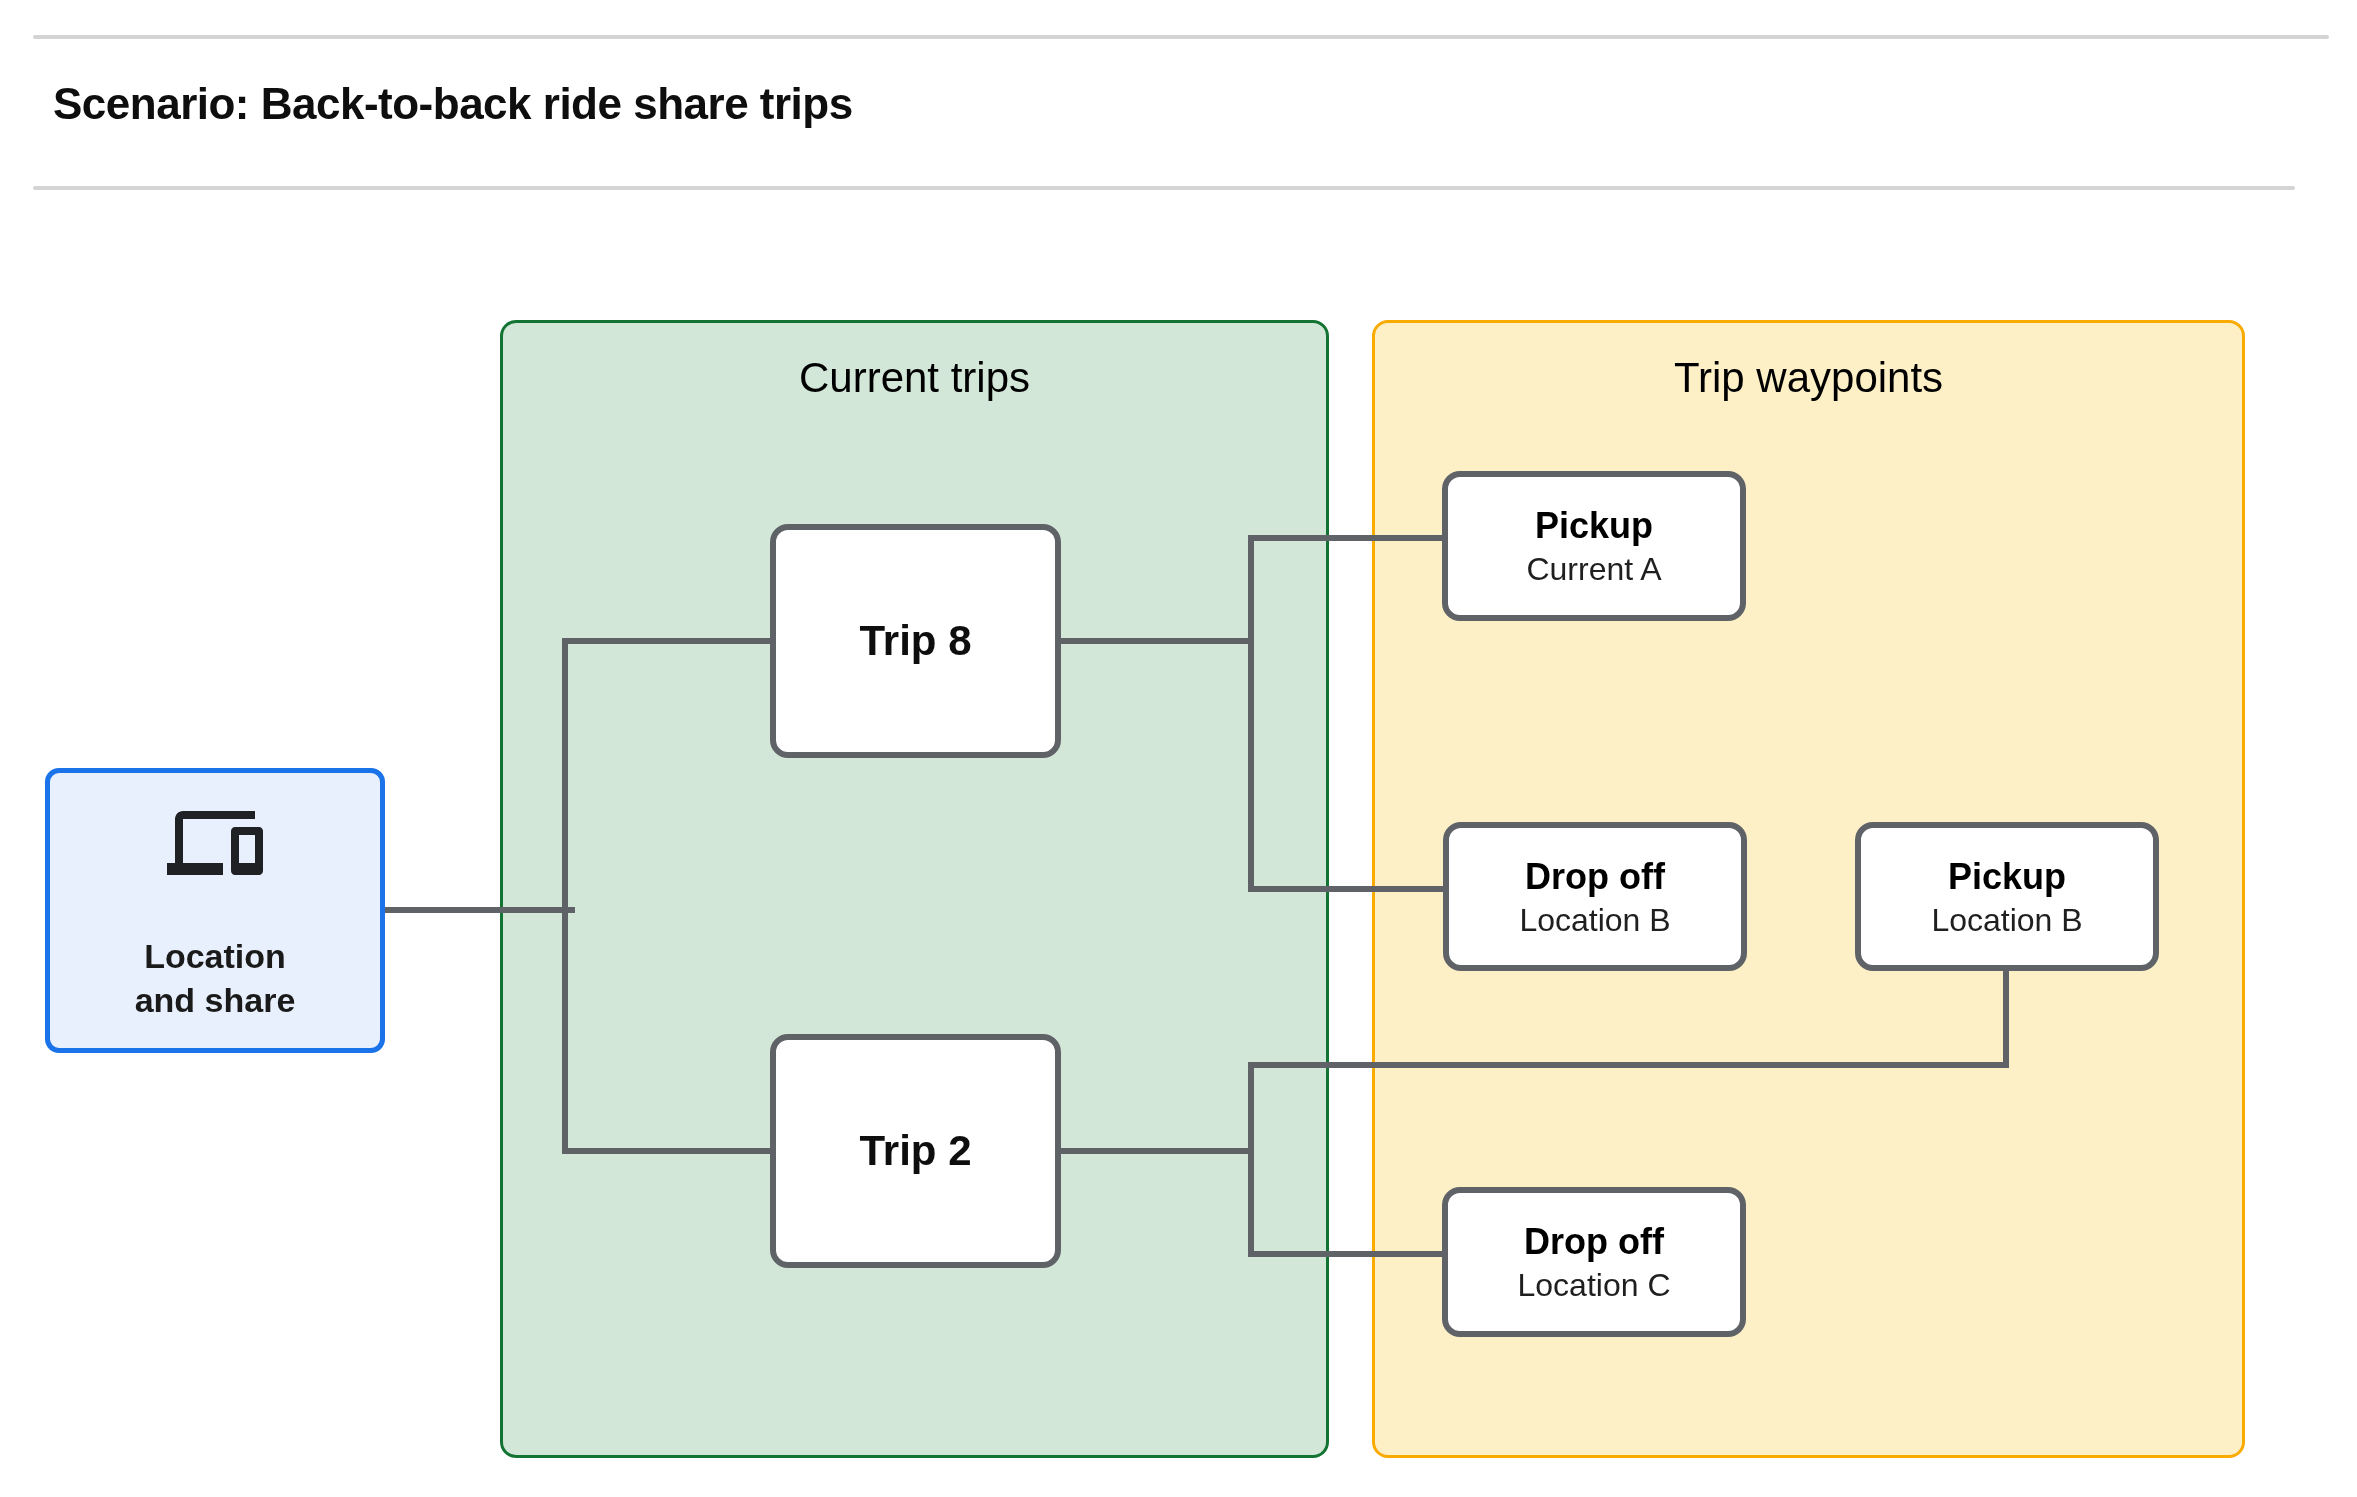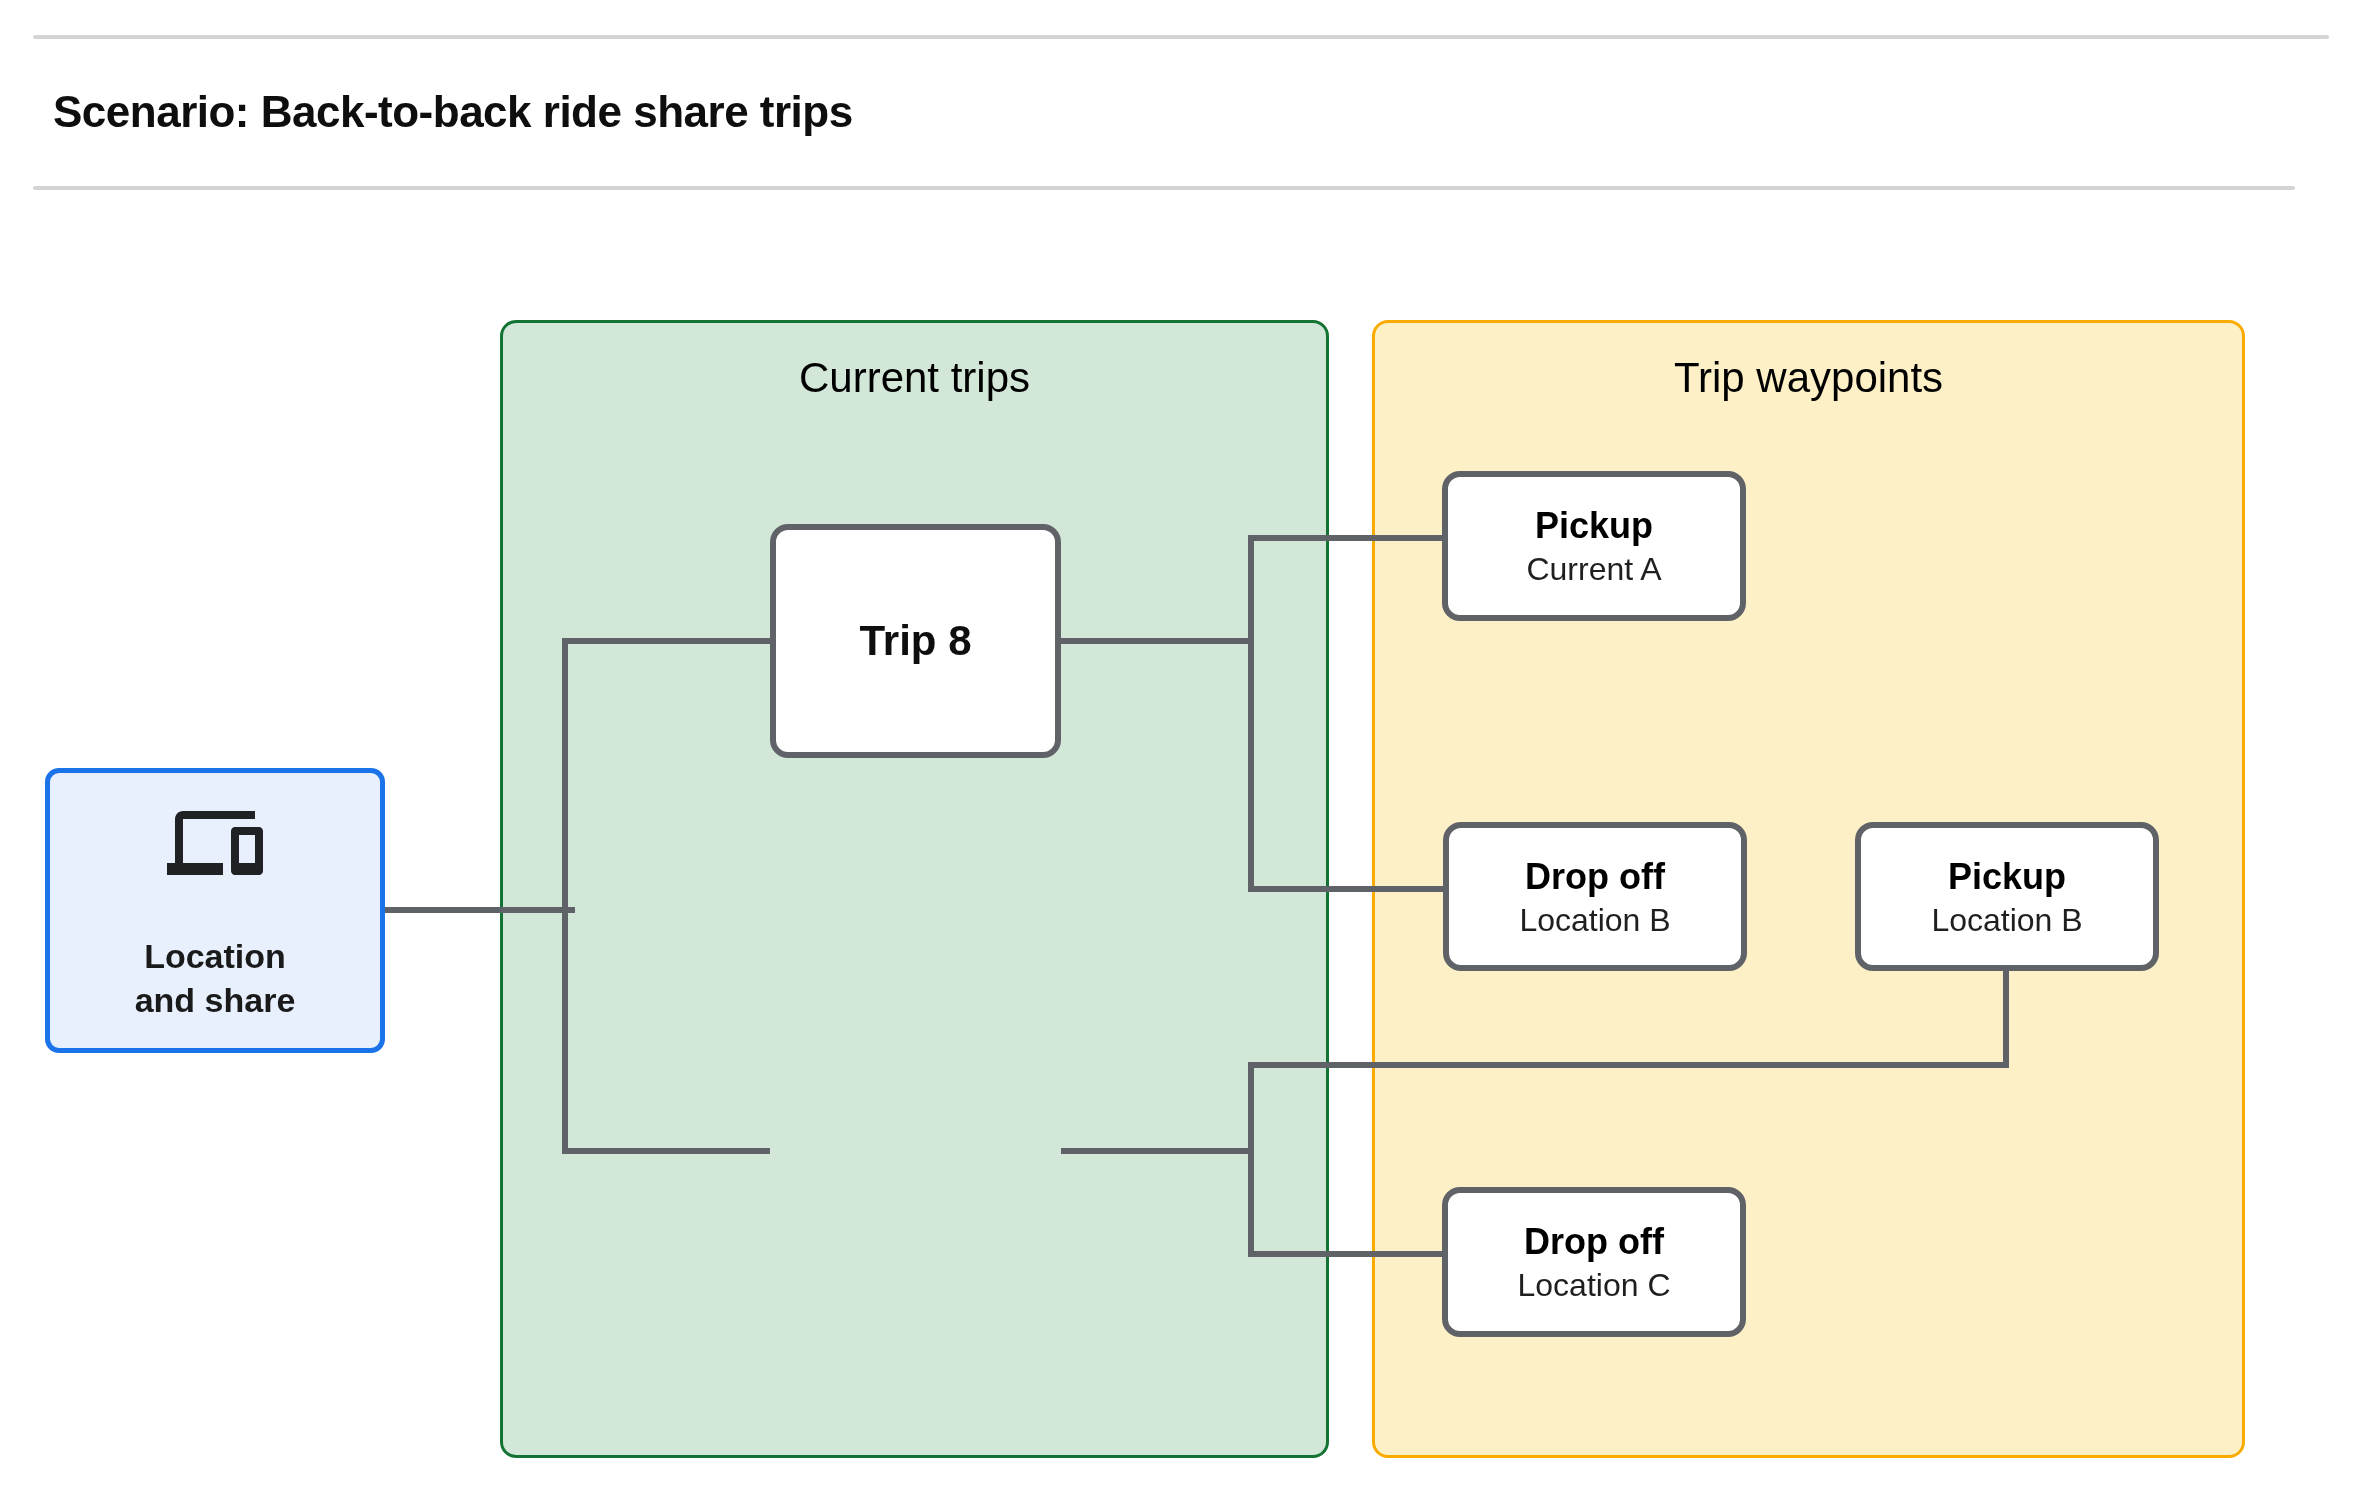--- a/index.html
+++ b/index.html
@@ -22,21 +22,21 @@
     position: absolute;
     height: 4px;
     background: #d4d4d4;
     border-radius: 2px;
   }
   .divider.top    { left: 33px; top: 35px;  width: 2296px; }
   .divider.bottom { left: 33px; top: 186px; width: 2262px; }
 
   .page-title {
     position: absolute;
-    left: 53px; top: 86px;
+    left: 53px; top: 78px;
     font-size: 44px;
     line-height: 52px;
     font-weight: bold;
     letter-spacing: -0.5px;
   }
   .page-subtitle {
     position: absolute;
     left: 258px; top: 126px;
     font-size: 40px;
     line-height: 48px;
@@ -184,20 +184,23 @@
     </svg>
     <div class="vehicle-label">
       <div>Location</div>
       <div>and share</div>
     </div>
   </div>
 
   <div class="node trip-node" id="trip1">
     <span>Trip 8</span>
   </div>
+  <div class="node trip-node" id="trip2">
+    <span>Trip 2</span>
+  </div>
 
   <div class="node wp-node" id="wp-pickup-a">
     <div class="wp-type">Pickup</div>
     <div class="wp-loc">Current A</div>
   </div>
   <div class="node wp-node" id="wp-dropoff-b">
     <div class="wp-type">Drop off</div>
     <div class="wp-loc">Location B</div>
   </div>
   <div class="node wp-node" id="wp-pickup-b">

